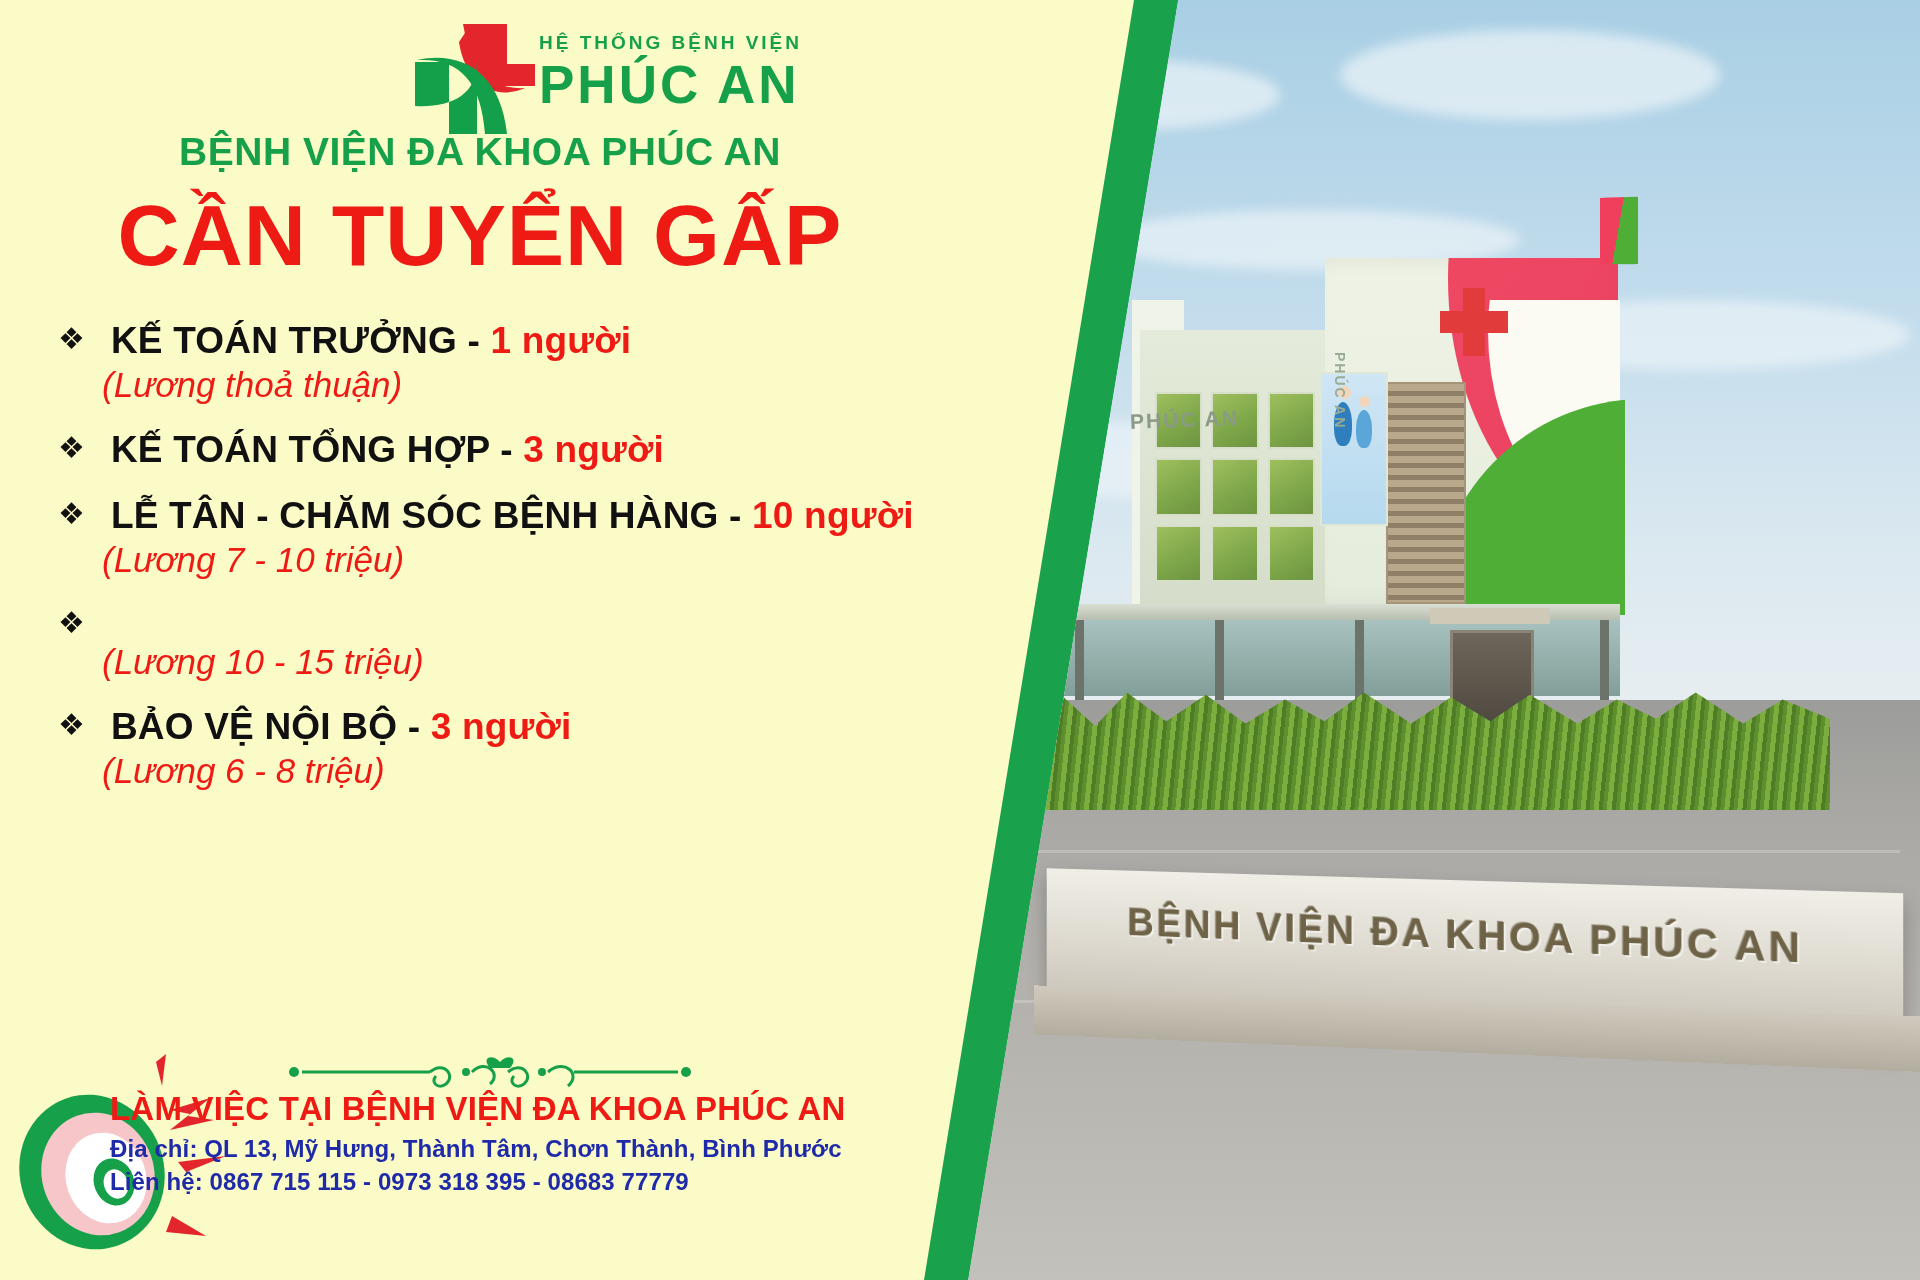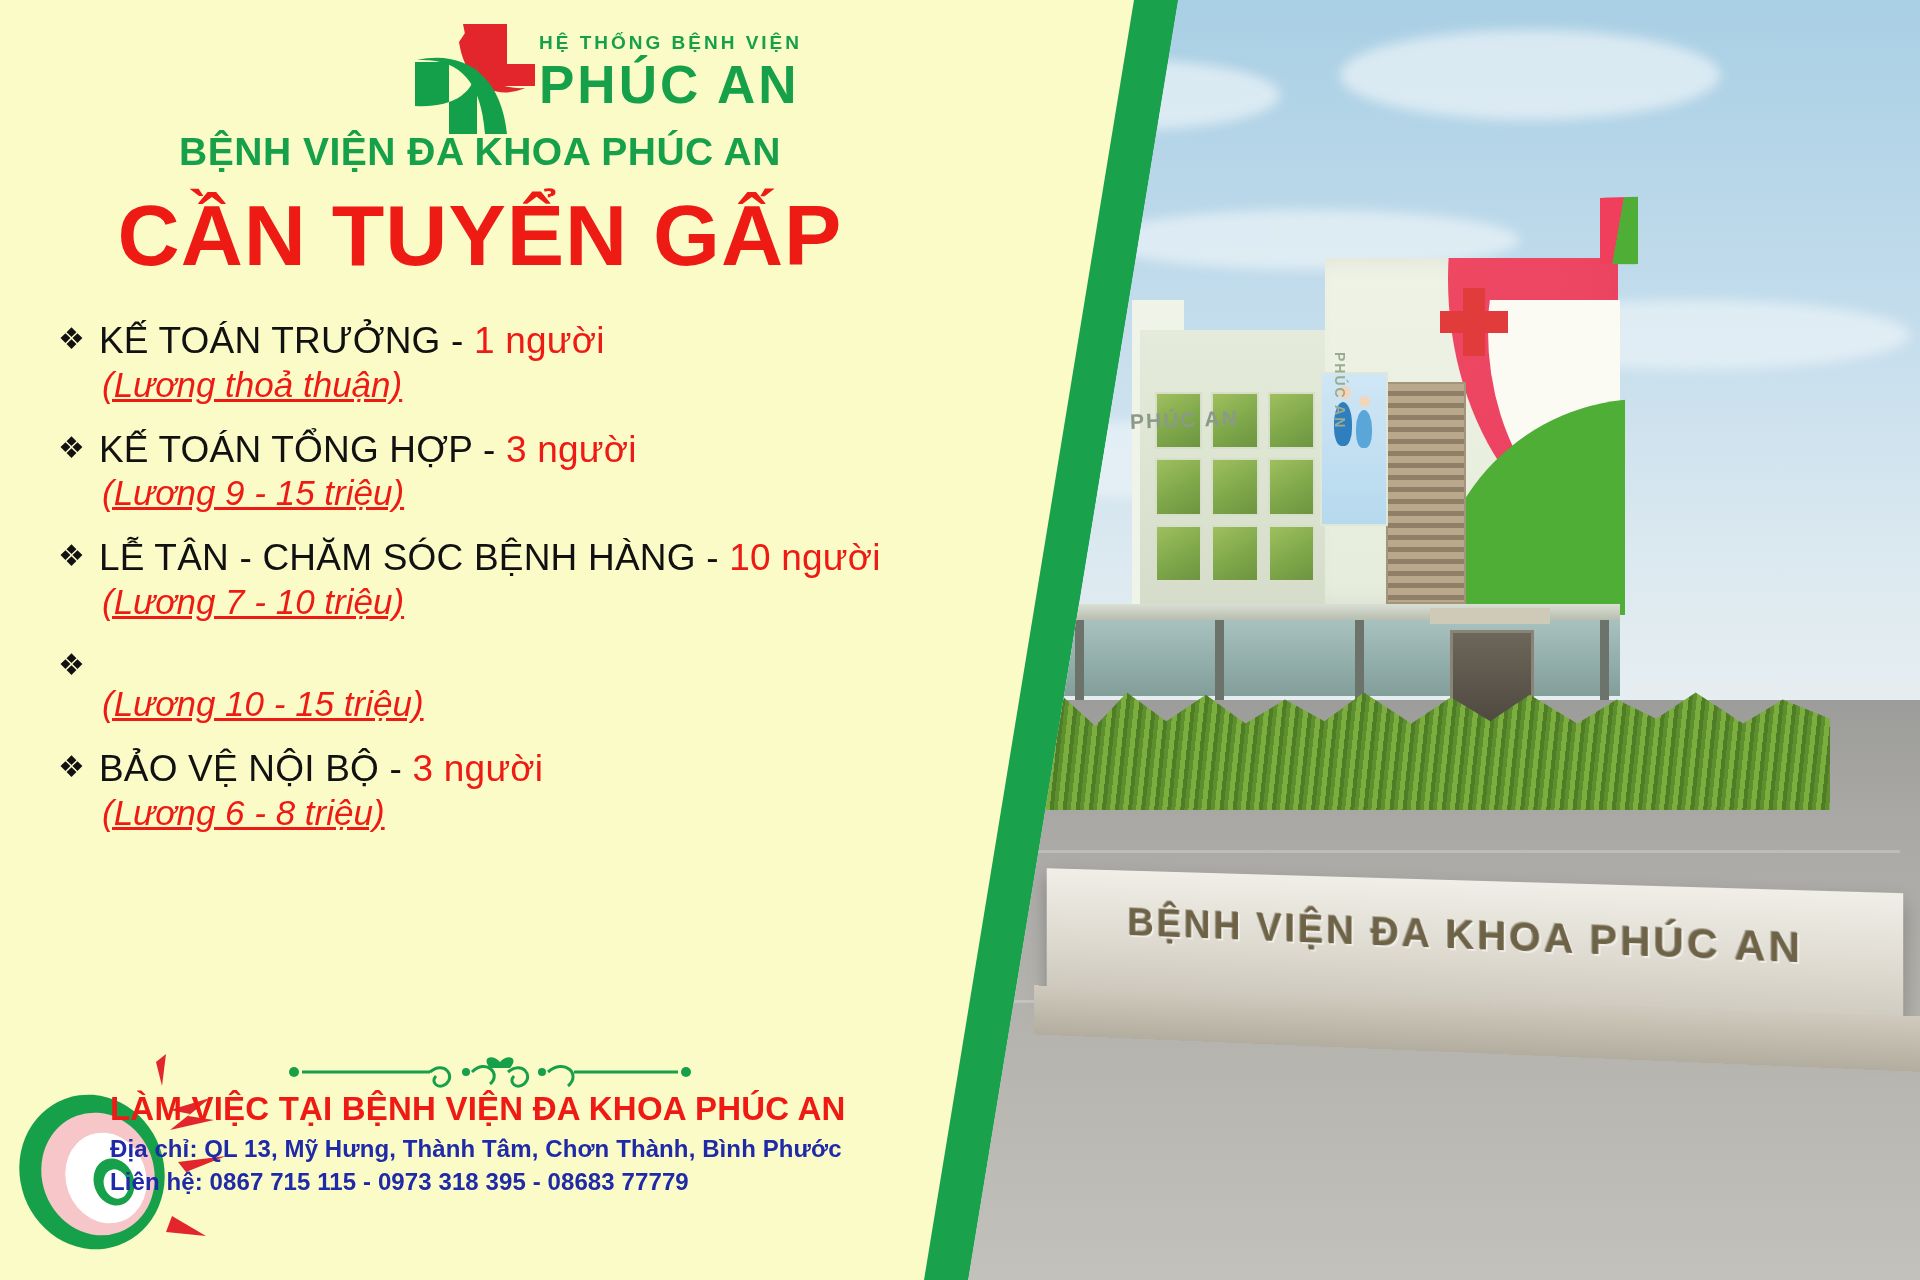--- a/index.html
+++ b/index.html
@@ -207,27 +207,28 @@
   }
   .job{margin-bottom:24px;}
   .job-title-row{
     display:flex;align-items:flex-start;gap:14px;
   }
   .bullet{
     font-size:30px;color:#111;line-height:1.15;flex:0 0 auto;
     margin-top:2px;
   }
   .job-title{
-    font-size:37px;font-weight:400;color:#111;letter-spacing:.2px;
+    font-size:37px;font-weight:700;color:#111;letter-spacing:.2px;
     line-height:1.15;
+    margin-left:12px;
   }
   .job-count{color:#ee1b15;}
   .job-salary{
     margin-left:44px;margin-top:2px;
-    font-size:35px;font-style:italic;color:#ee1b15;font-weight:400;text-decoration:underline;
+    font-size:35px;font-style:italic;color:#ee1b15;font-weight:400;
   }
 
   
   .divider{
     position:absolute;left:280px;top:1052px;width:420px;height:40px;
   }
 
   
   .megaphone{
     position:absolute;left:10px;top:1050px;width:230px;height:210px;
@@ -355,21 +356,20 @@
         <div class="job-salary">(Lương thoả thuận)</div>
       </div>
 
       <div class="job">
         <div class="job-title-row">
           <span class="bullet">❖</span>
           <span class="job-title">
             <span>KẾ TOÁN TỔNG HỢP - </span><span class="job-count">3 người</span>
           </span>
         </div>
-        <div class="job-salary">(Lương 9 - 15 triệu)</div>
       </div>
 
       <div class="job">
         <div class="job-title-row">
           <span class="bullet">❖</span>
           <span class="job-title">
             <span>LỄ TÂN - CHĂM SÓC BỆNH HÀNG - </span><span class="job-count">10 người</span>
           </span>
         </div>
         <div class="job-salary">(Lương 7 - 10 triệu)</div>

